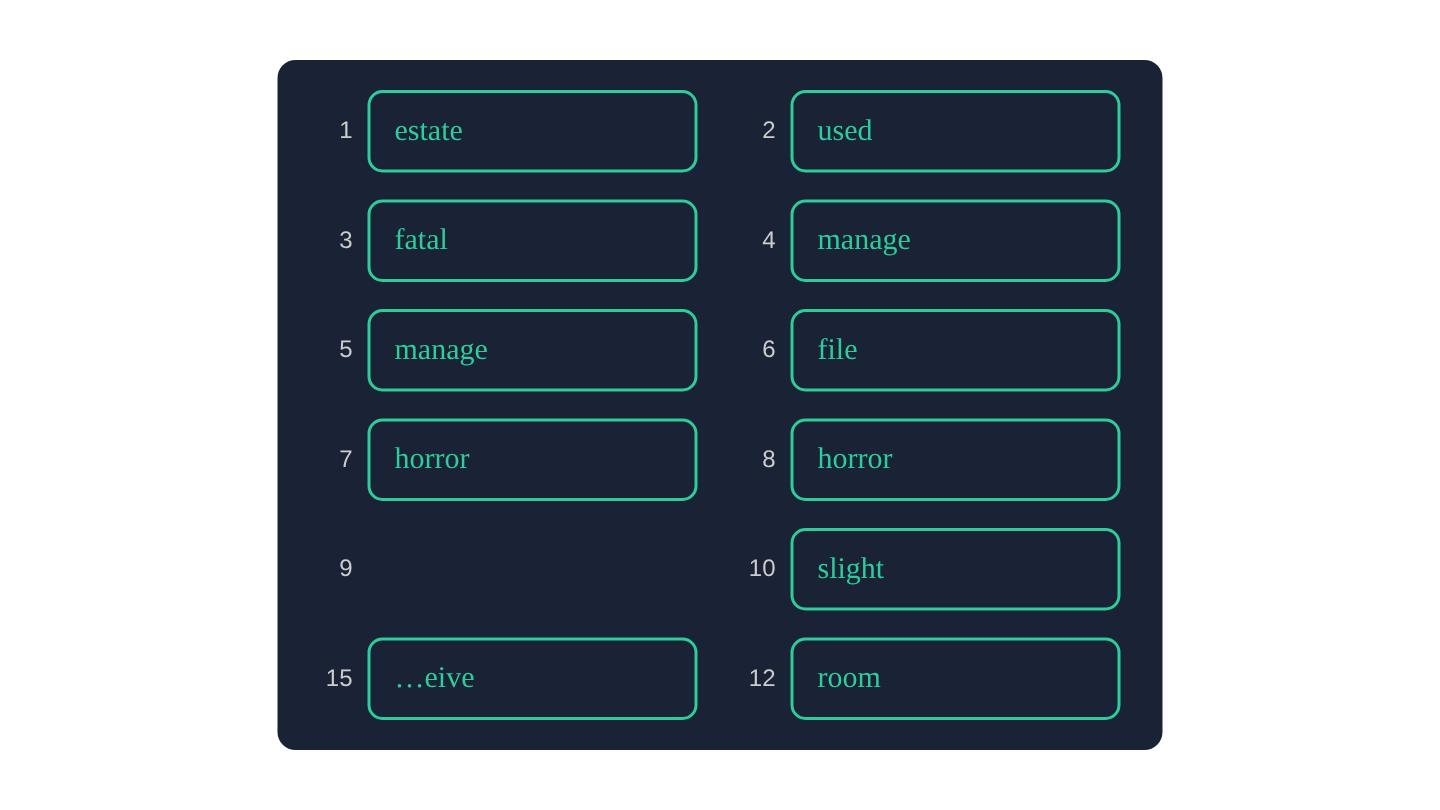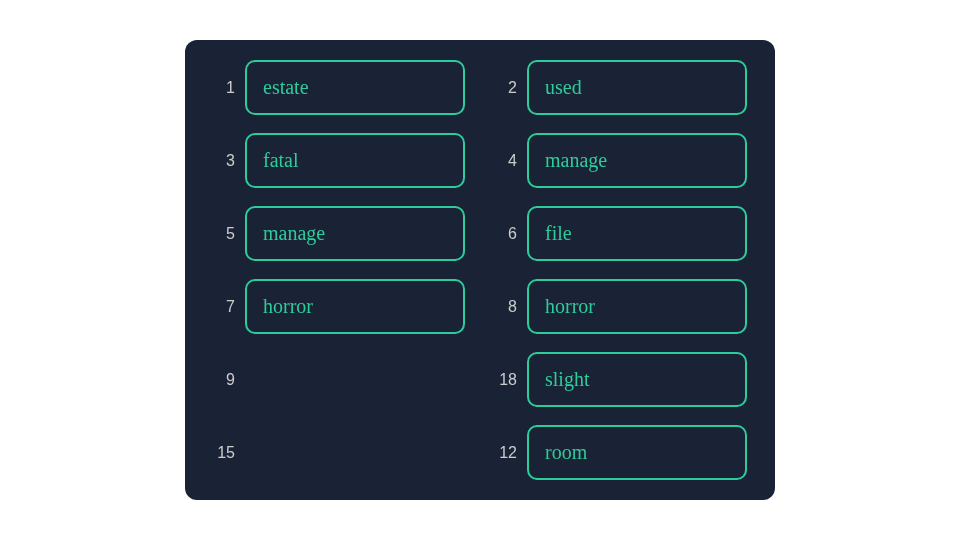--- a/index.html
+++ b/index.html
@@ -86,23 +86,24 @@
       <div class="word-box"><span class="word-text">horror</span></div>
     </div>
     <div class="word-item">
       <span class="word-number">8</span>
       <div class="word-box"><span class="word-text">horror</span></div>
     </div>
     <div class="word-item">
       <span class="word-number">9</span>
     </div>
     <div class="word-item">
-      <span class="word-number">18</span>
+      <span class="word-number">10</span>
       <div class="word-box"><span class="word-text">slight</span></div>
     </div>
     <div class="word-item">
       <span class="word-number">15</span>
+      <div class="word-box"><span class="word-text">…eive</span></div>
     </div>
     <div class="word-item">
       <span class="word-number">12</span>
       <div class="word-box"><span class="word-text">room</span></div>
     </div>
   </div>
 
 </body></html>

